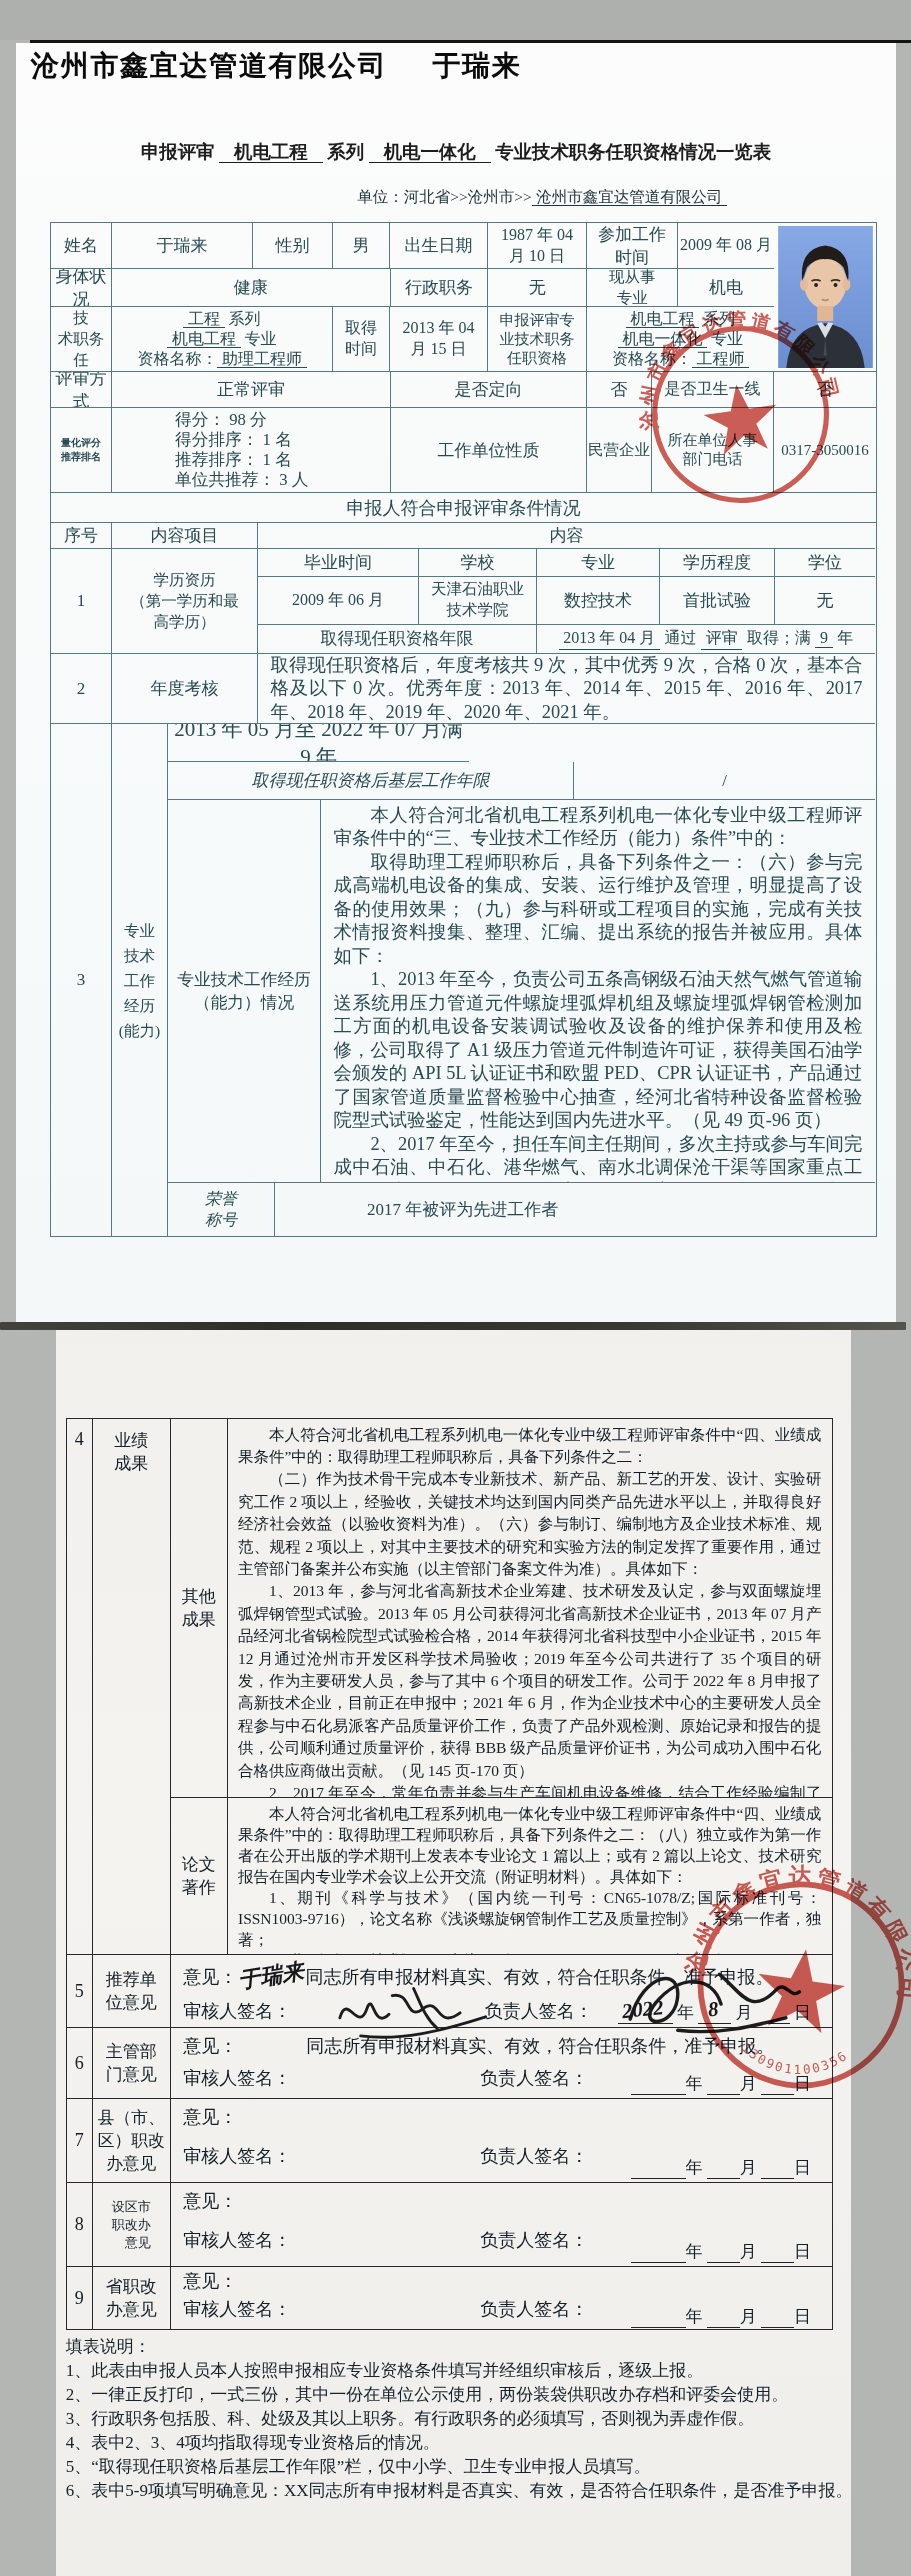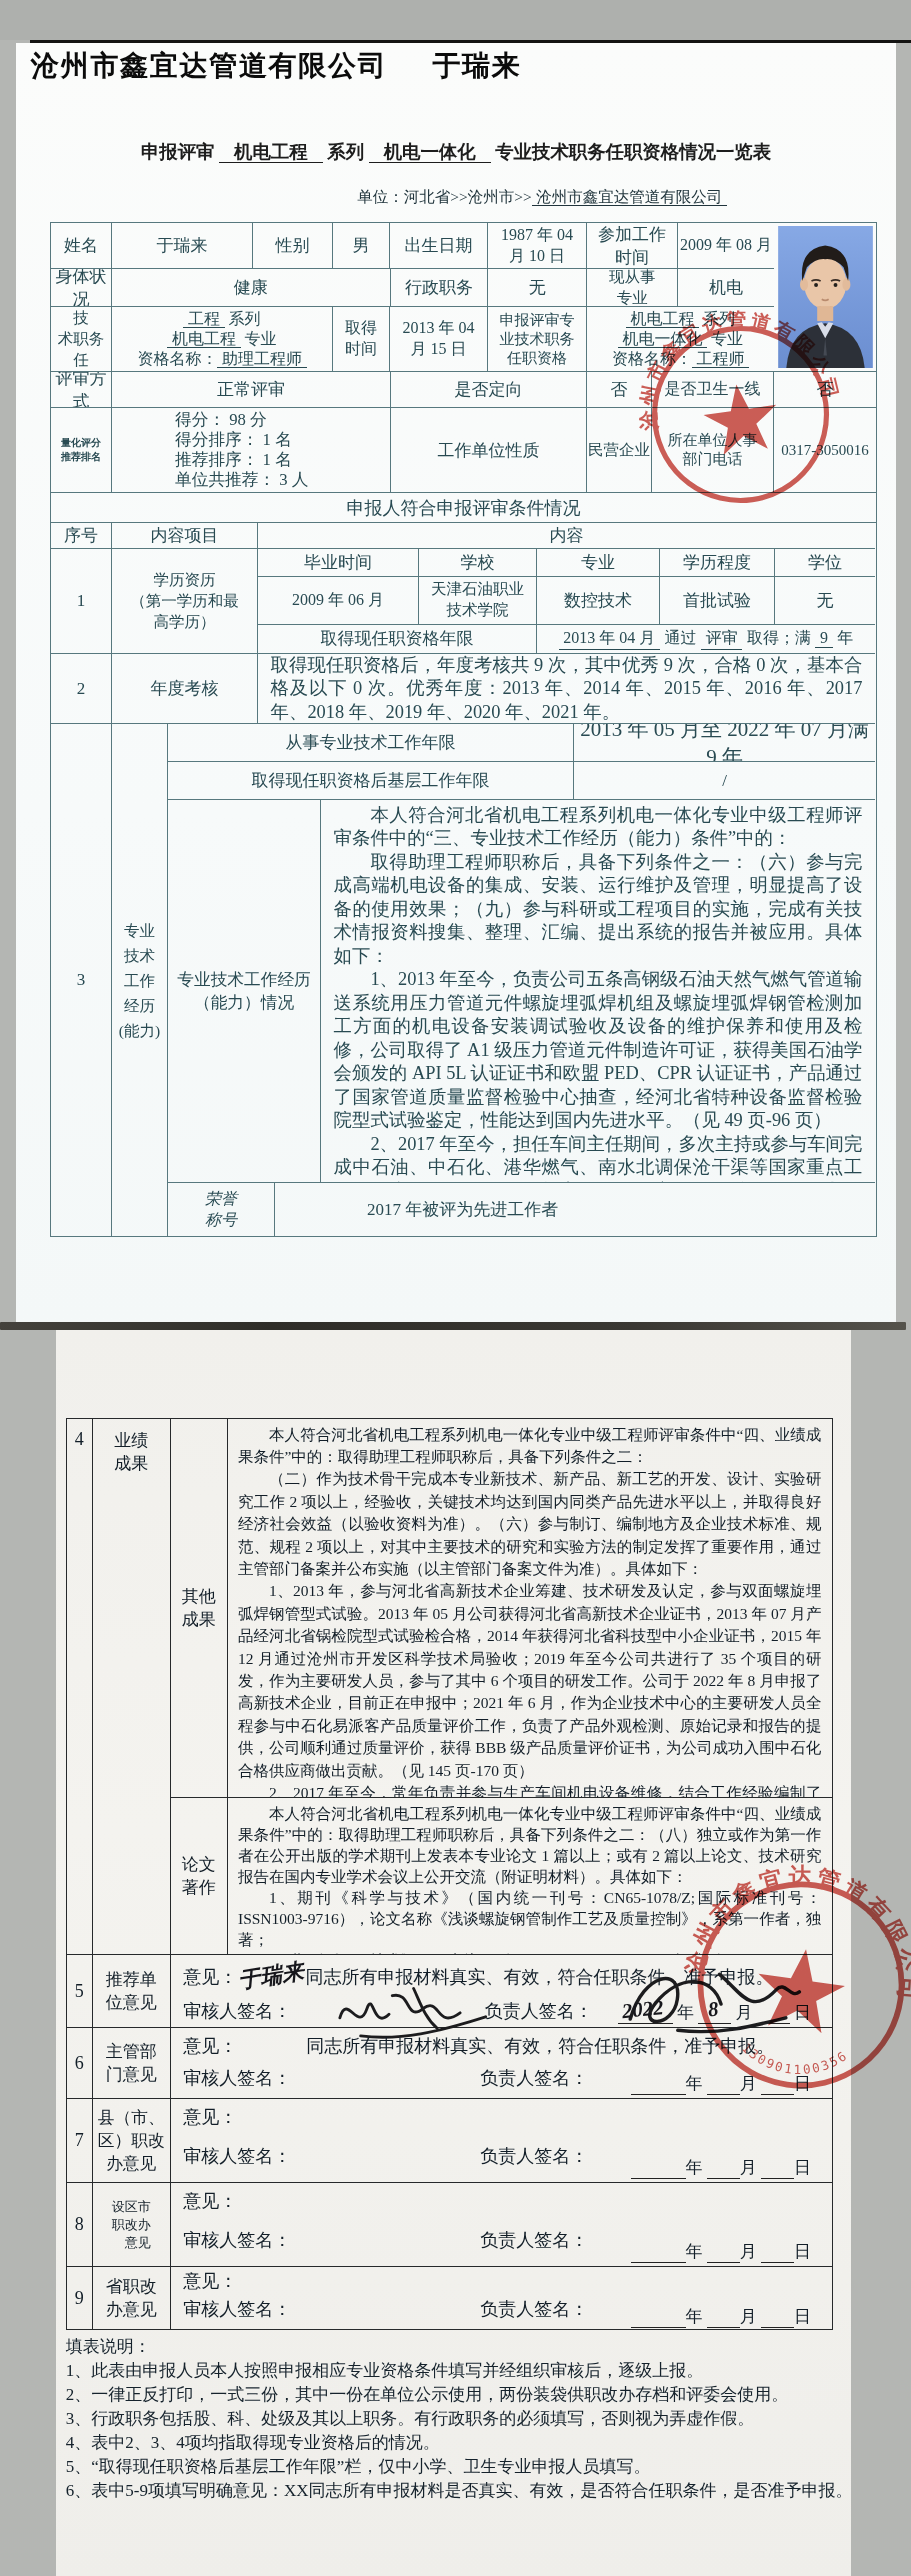--- a/index.html
+++ b/index.html
@@ -233,25 +233,24 @@
 
       <div class="row">
         <div class="c lb" style="width:61px;height:512px;">3</div>
         <div class="c pre lb" style="width:56px;height:512px;font-size:15.5px;line-height:25px;">专业
 技术
 工作
 经历
 (能力)</div>
         <div class="stack" style="width:707px;">
           <div class="row" style="height:38px;">
-            <div class="c" style="width:406px;">从事专业技术工作年限</div>
             <div class="c lr" style="width:301px;font-size:21px;">2013 年 05 月至 2022 年 07 月满 9 年</div>
           </div>
           <div class="row" style="height:38px;">
-            <div class="c" style="width:406px;">取得现任职资格后基层工作年限</div>
+            <div class="c" style="width:406px;font-style:italic;">取得现任职资格后基层工作年限</div>
             <div class="c lr" style="width:301px;">/</div>
           </div>
           <div class="row" style="height:383px;">
             <div class="c pre" style="width:153px;font-size:16.7px;">专业技术工作经历
 （能力）情况</div>
             <div class="c lr tl bodytext" style="width:554px;justify-content:flex-start;">
               <p>本人符合河北省机电工程系列机电一体化专业中级工程师评审条件中的“三、专业技术工作经历（能力）条件”中的：</p>
               <p>取得助理工程师职称后，具备下列条件之一：（六）参与完成高端机电设备的集成、安装、运行维护及管理，明显提高了设备的使用效果；（九）参与科研或工程项目的实施，完成有关技术情报资料搜集、整理、汇编、提出系统的报告并被应用。具体如下：</p>
               <p>1、2013 年至今，负责公司五条高钢级石油天然气燃气管道输送系统用压力管道元件螺旋埋弧焊机组及螺旋埋弧焊钢管检测加工方面的机电设备安装调试验收及设备的维护保养和使用及检修，公司取得了 A1 级压力管道元件制造许可证，获得美国石油学会颁发的 API 5L 认证证书和欧盟 PED、CPR 认证证书，产品通过了国家管道质量监督检验中心抽查，经河北省特种设备监督检验院型式试验鉴定，性能达到国内先进水平。（见 49 页-96 页）</p>
               <p>2、2017 年至今，担任车间主任期间，多次主持或参与车间完成中石油、中石化、港华燃气、南水北调保沧干渠等国家重点工程项目产品及机电设备性能方面工作，主要包括编制岗位作业指导书，监督产品生产、首批试验、质量检测、工艺执行情况检查、设备按需调型、交工验收资料的整理等。（见 97 页-144 页）</p>

